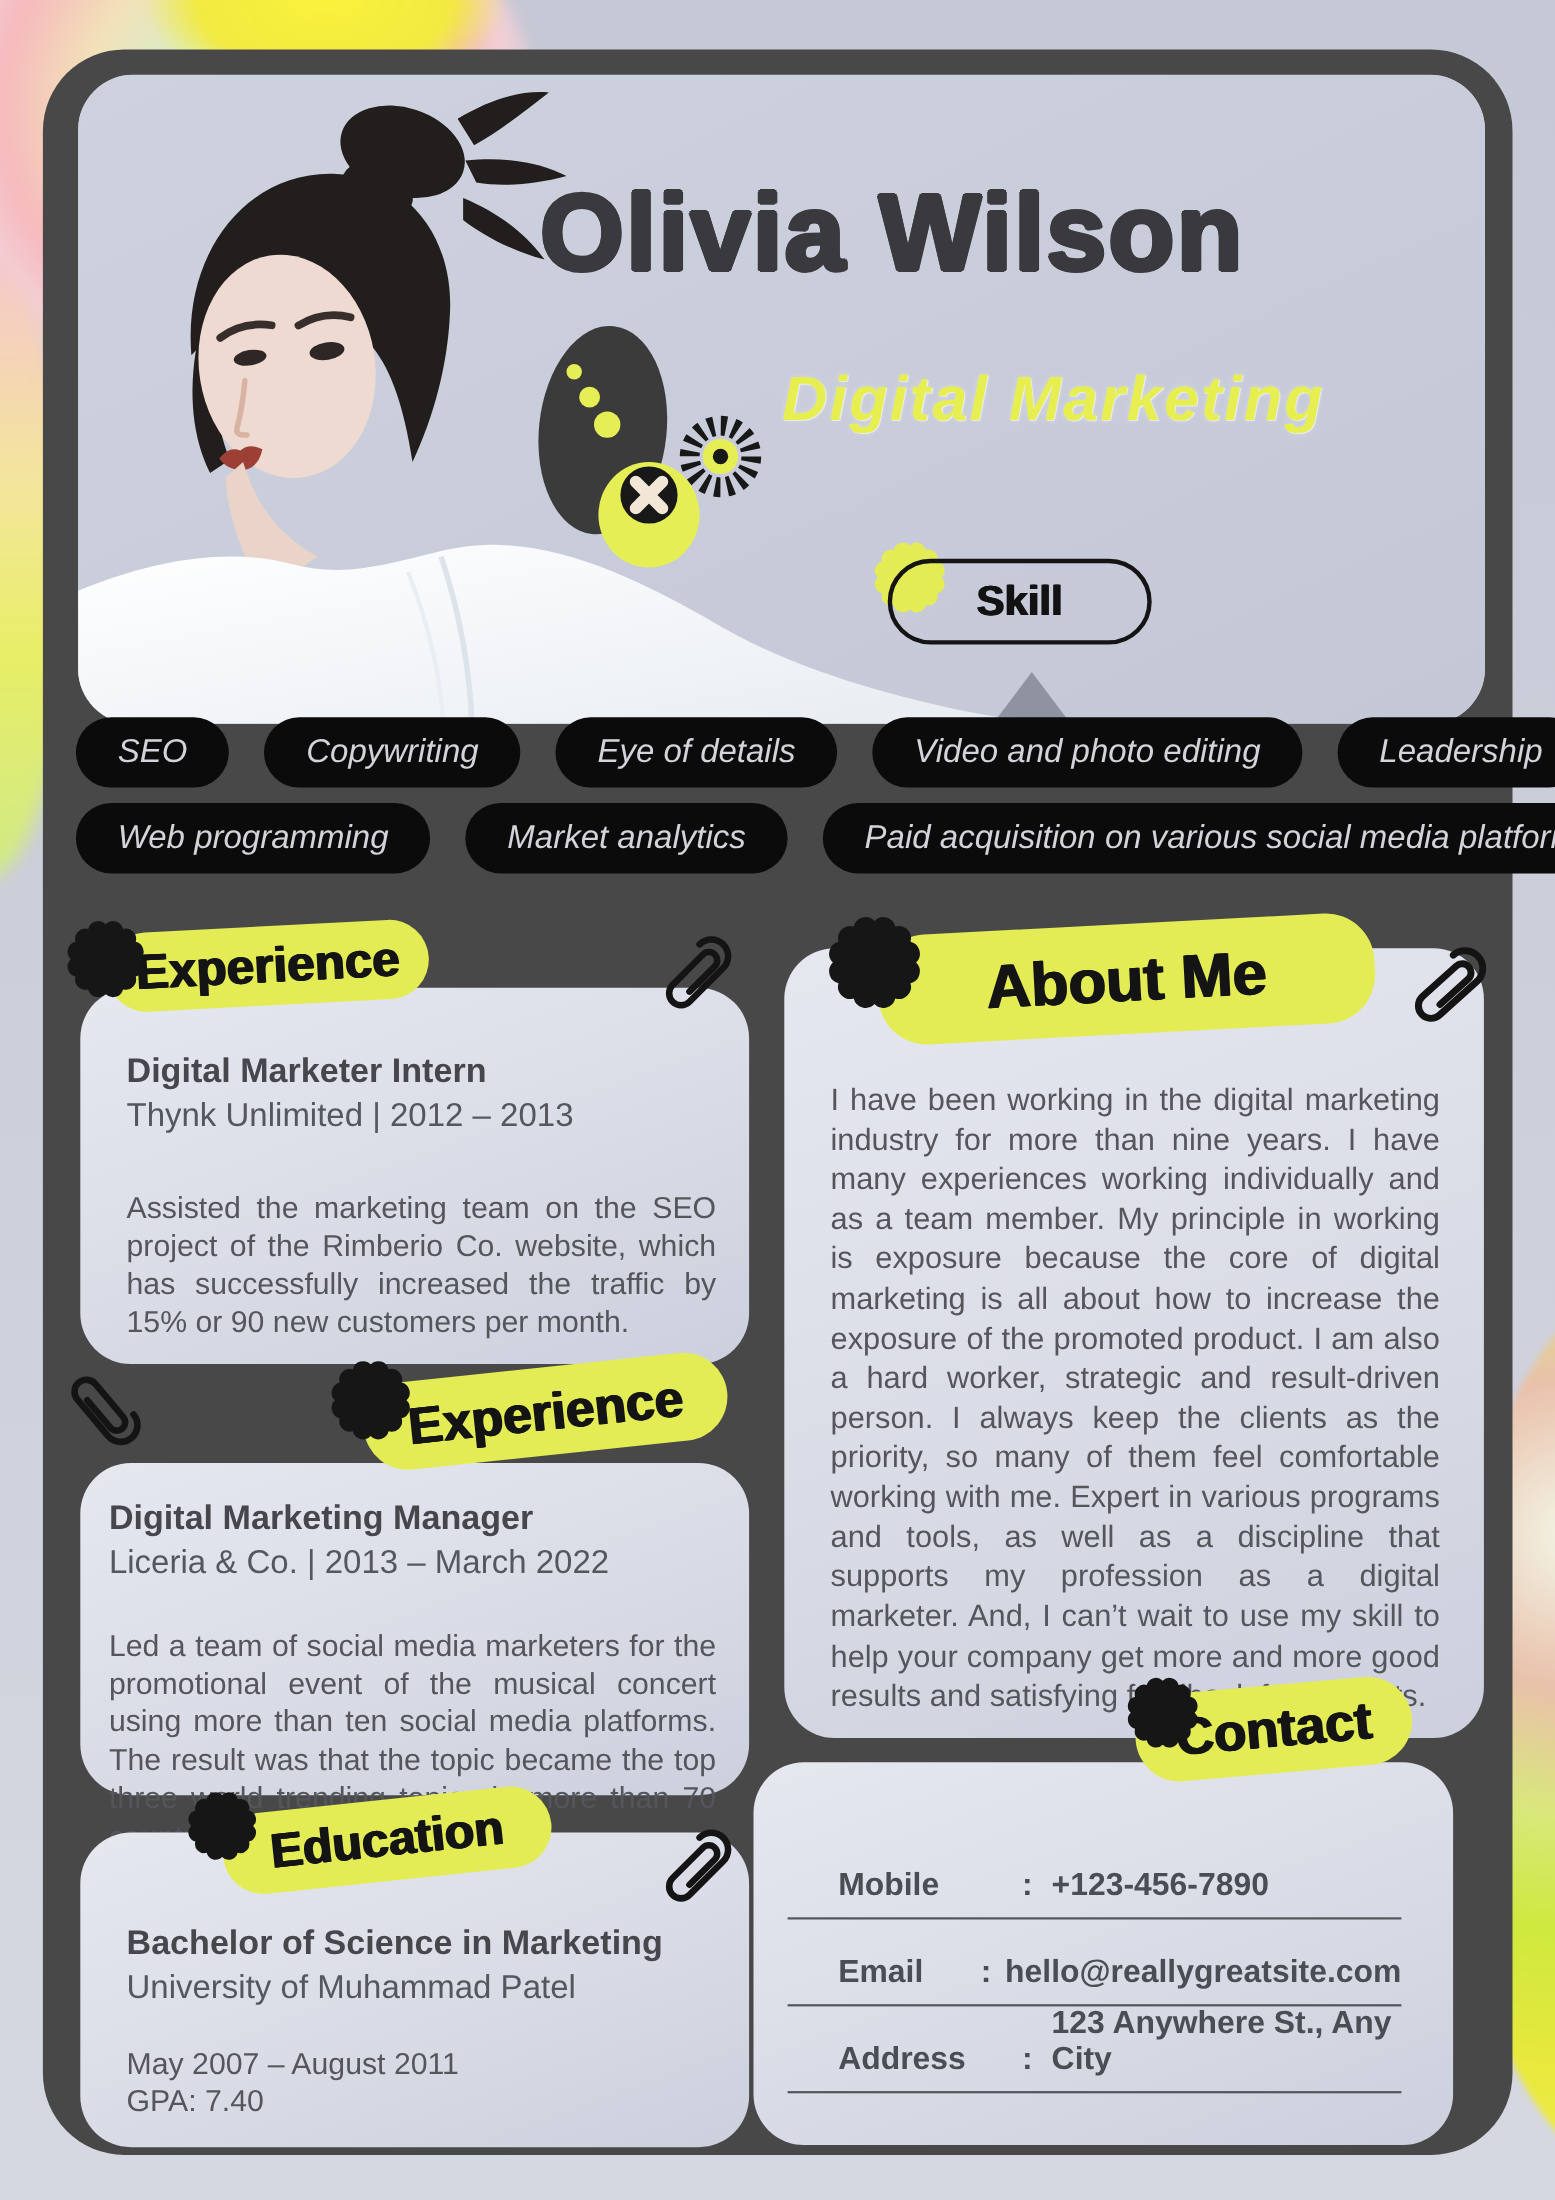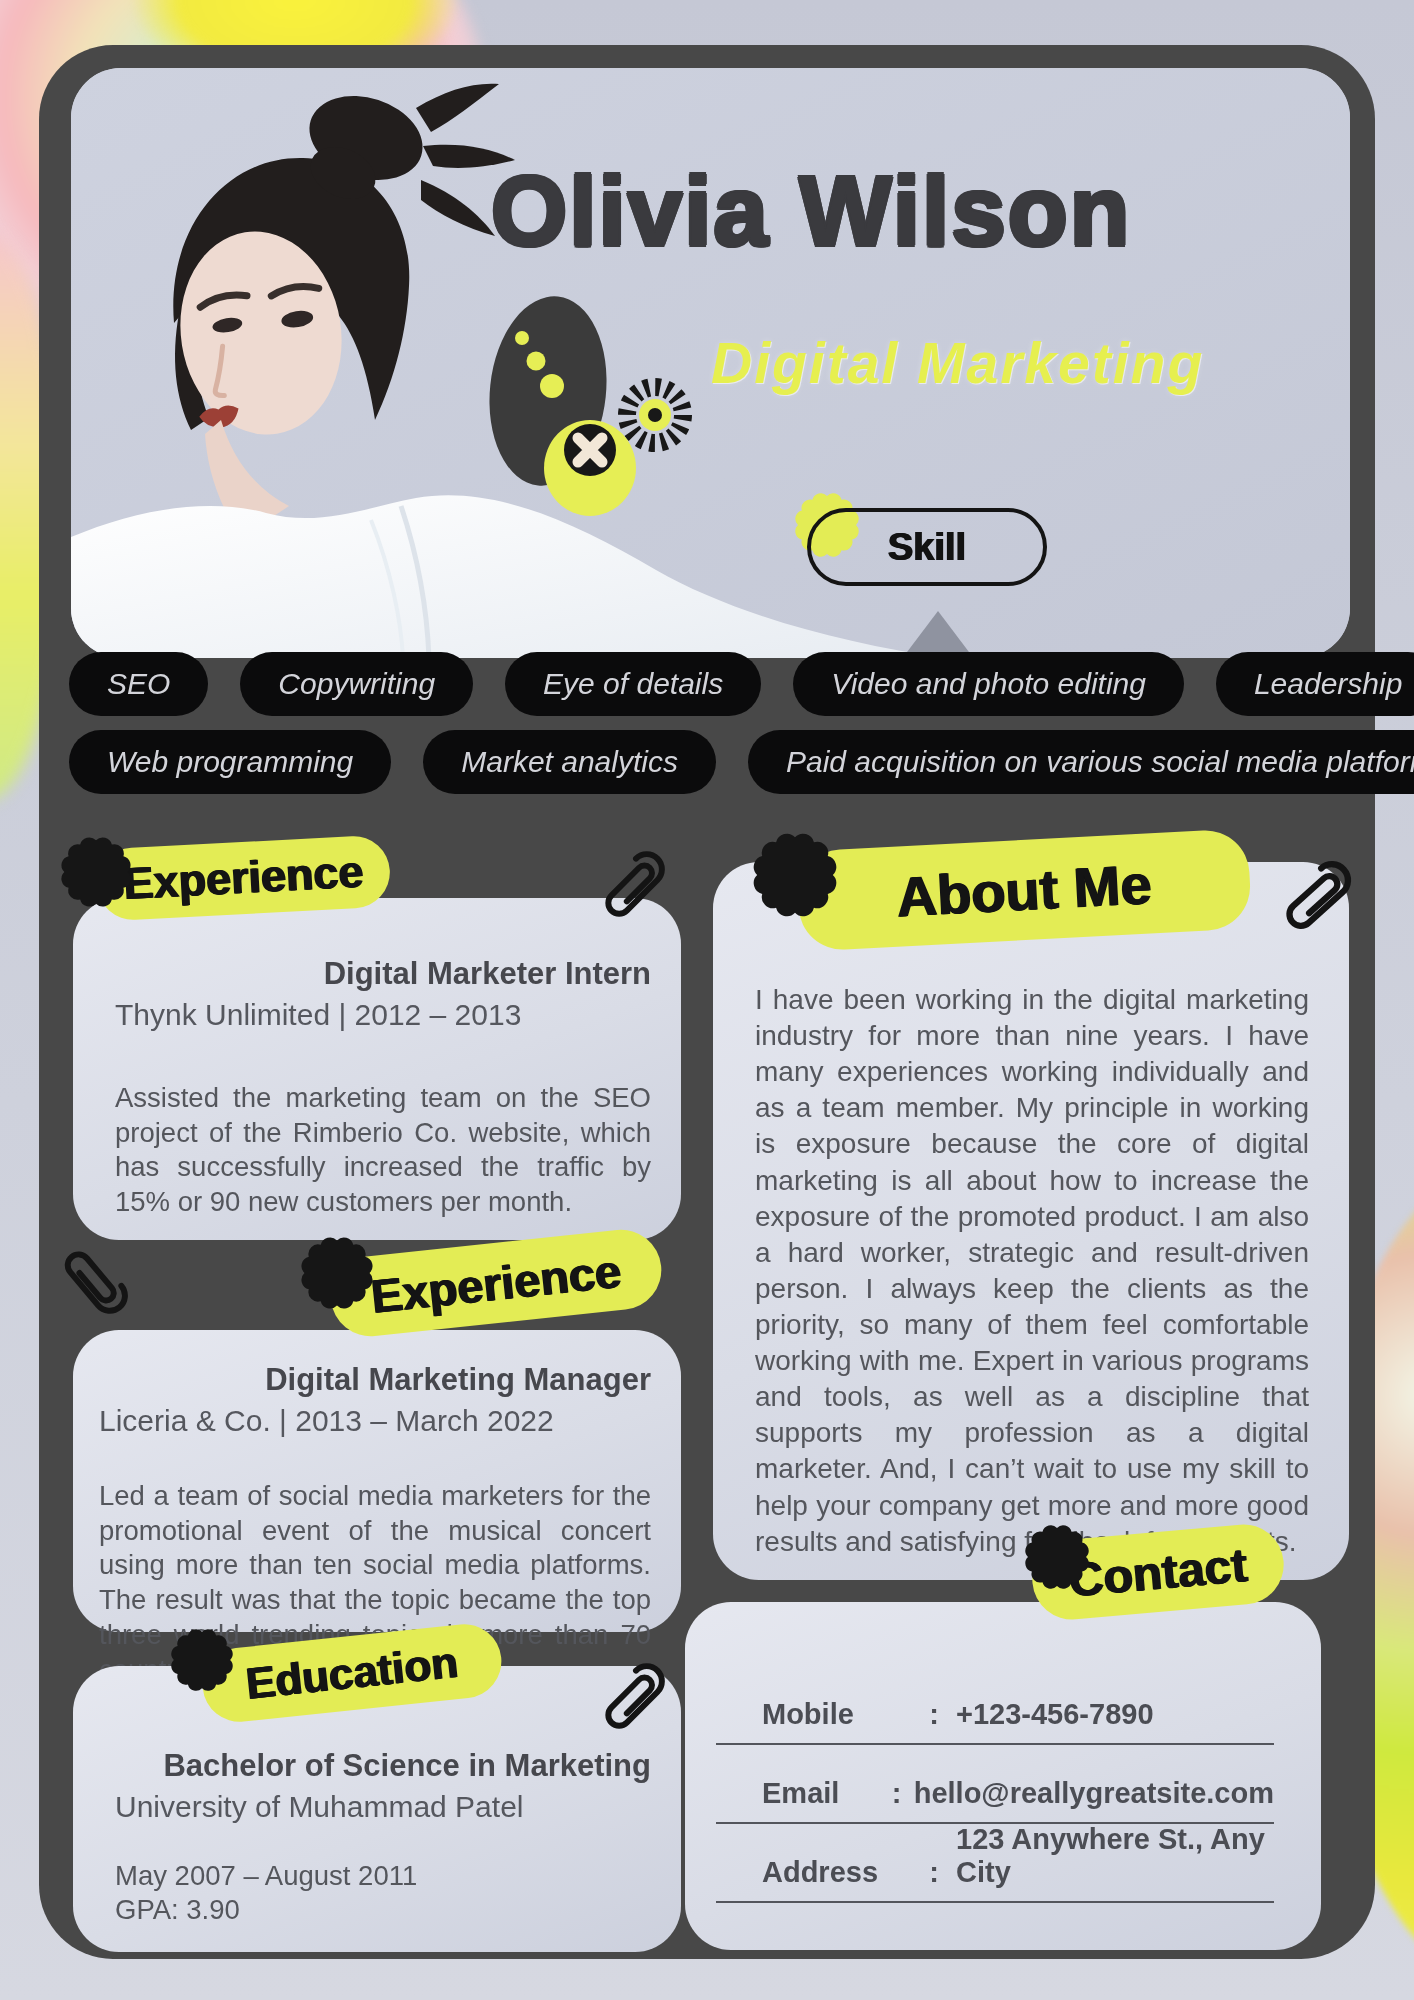--- a/index.html
+++ b/index.html
@@ -41,21 +41,21 @@
   .pill{height:64px;background:#0b0b0c;border-radius:33px;display:flex;align-items:center;justify-content:center;
         padding:0 38px;font-size:30px;font-style:italic;color:#d3d4da;white-space:nowrap;}
   
   .panel{position:absolute;background:linear-gradient(160deg,#e6e8f0 0%,#d9dce6 55%,#ccd0dd 100%);border-radius:46px;z-index:1;}
   .panel-exp1{left:34px;top:853px;width:608px;height:342px;}
   .panel-exp2{left:34px;top:1285px;width:608px;height:302px;}
   .panel-edu{left:34px;top:1621px;width:608px;height:286px;}
   .panel-about{left:674px;top:817px;width:636px;height:718px;}
   .panel-contact{left:646px;top:1557px;width:636px;height:348px;}
   .inner{position:absolute;left:0;top:0;right:0;}
-  .card-title{font-size:31px;font-weight:700;color:#46474d;line-height:1.15;text-align:right;}
+  .card-title{font-size:31px;font-weight:700;color:#46474d;line-height:1.15;}
   .card-meta{font-size:30px;color:#55575e;line-height:1.2;margin-top:5px;}
   .card-body{font-size:27.5px;color:#54565c;text-align:justify;line-height:1.27;}
   .pad-exp1{padding:58px 30px 0 42px;}
   .pad-exp1 .card-body{margin-top:48px;}
   .pad-exp2{padding:32px 30px 0 26px;}
   .pad-exp2 .card-body{margin-top:40px;}
   .pad-edu{padding:82px 30px 0 42px;}
   .pad-edu .card-body{margin-top:34px;text-align:left;line-height:1.25;}
   .pad-about{padding:120px 40px 0 42px;}
   .pad-about .card-body{font-size:28px;line-height:1.29;}
@@ -226,21 +226,21 @@
     </div>
     <svg class="clip" style="left:559px;top:1595px;transform:rotate(45deg)" width="76" height="104" viewBox="0 0 48 96">
         <use href="#paperclip"></use>
       </svg>
     <div class="panel panel-edu">
       <div class="inner pad-edu">
         <div class="card-title">Bachelor of Science in Marketing</div>
         <div class="card-meta">University of Muhammad Patel</div>
         <div class="card-body">
           <div>May 2007 – August 2011</div>
-          <div>GPA: 3.90</div>
+          <div>GPA: 7.40</div>
         </div>
       </div>
     </div>
 
     <svg class="star" style="left:713px;top:787px" width="86" height="86" fill="#161616">
         <use href="#flower"></use>
       </svg>
     <div class="badge badge-about">
       <span>About Me</span>
     </div>

